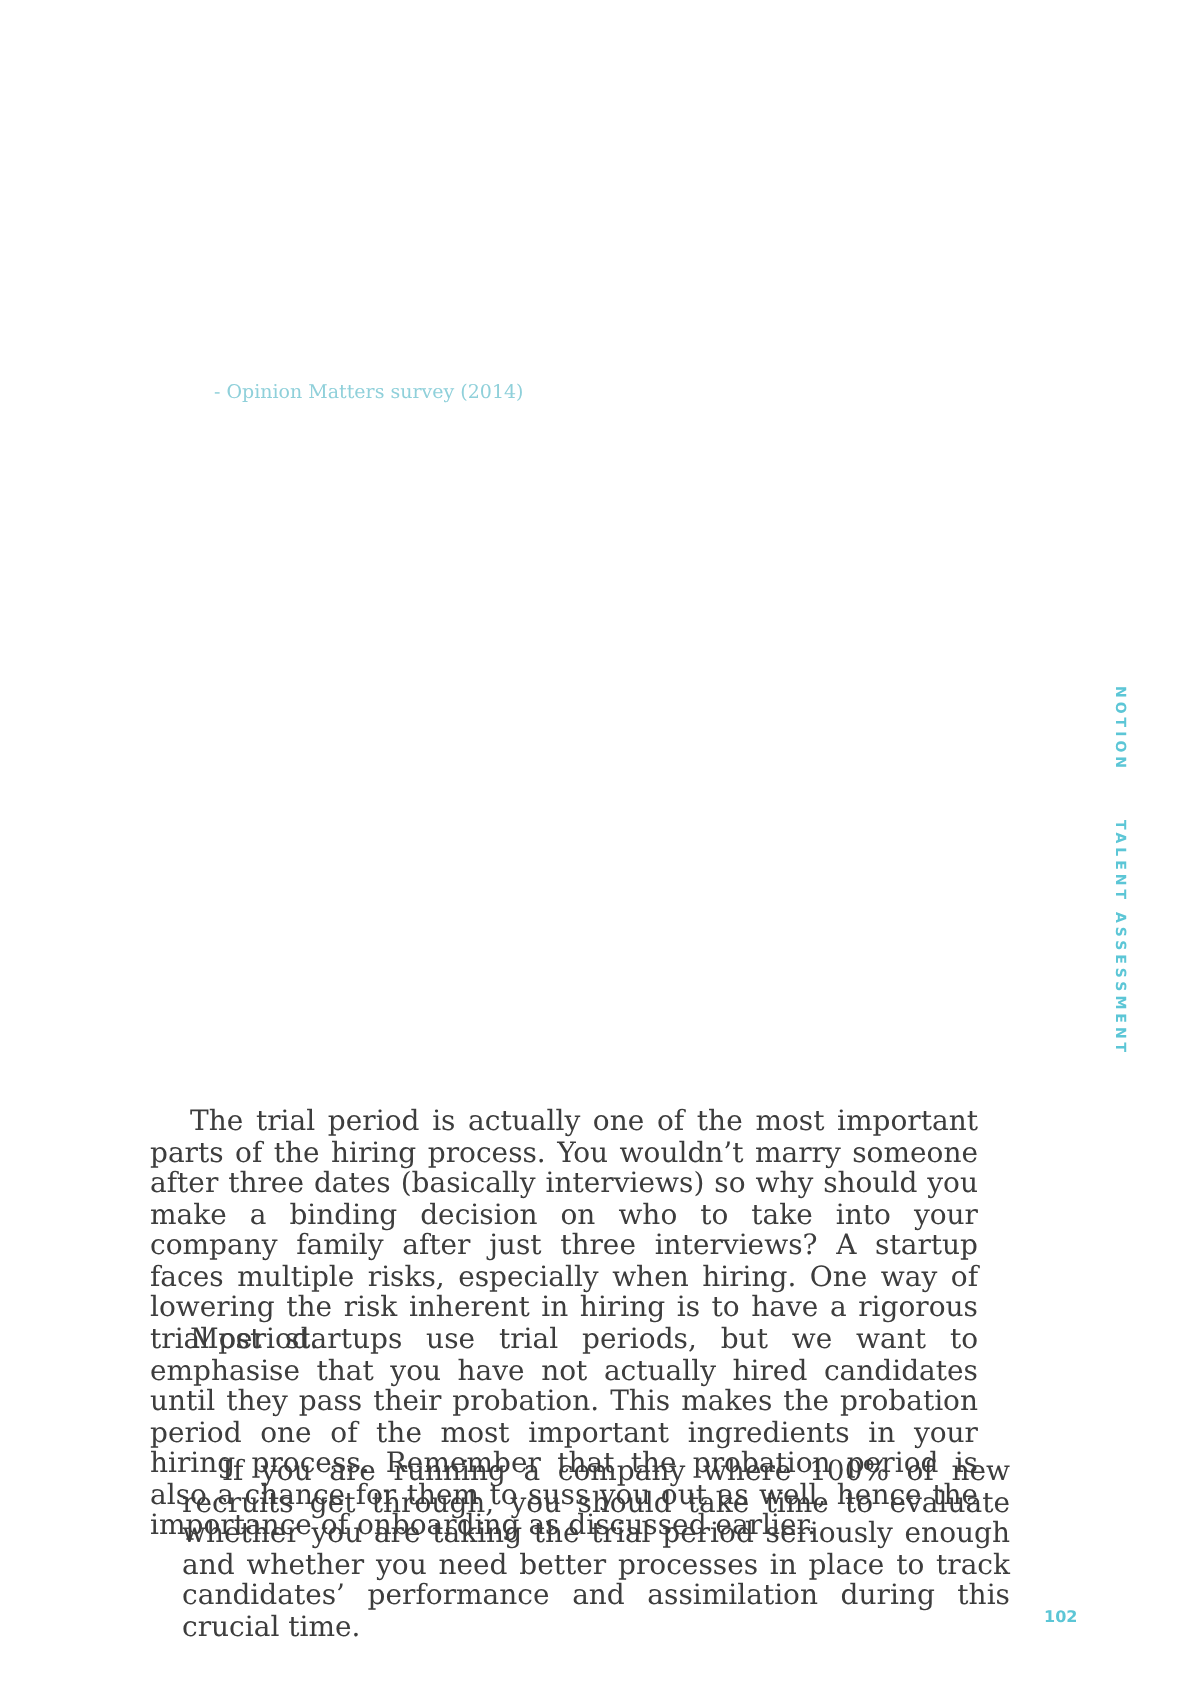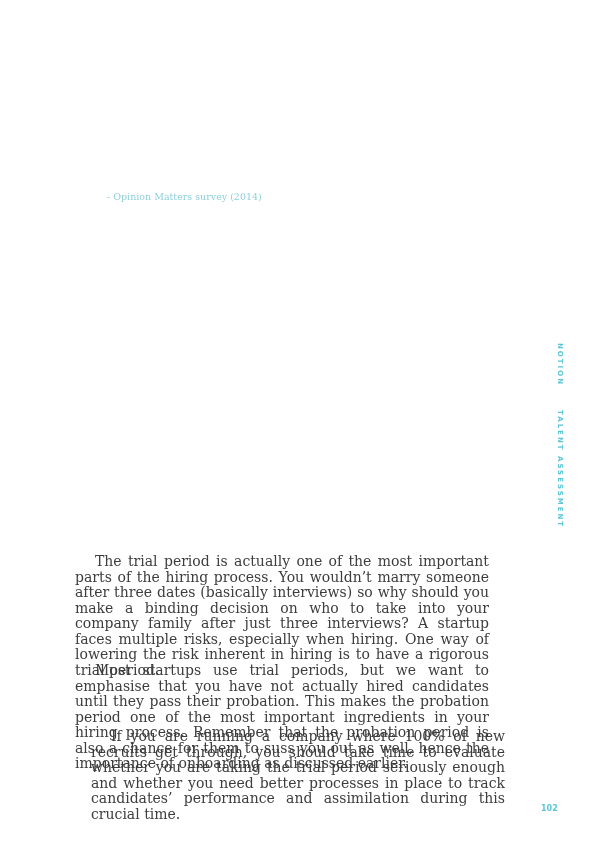--- a/index.html
+++ b/index.html
@@ -31,21 +31,21 @@
       position: absolute; left: 75px; width: 414px;
       font-family: "DejaVu Serif", serif; font-size: 14px; line-height: 15.5px;
       color: #3d3d3d; text-align: justify; margin: 0; text-indent: 20px;
     }
     .p1 { top: 554px; }
     .p2 { top: 663px; }
     .p3 { top: 729px; margin-left: 16px; }
     .page-number {
       position: absolute; left: 522px; top: 804px;
       font-family: "DejaVu Sans", sans-serif; font-weight: bold;
-      font-size: 8px; color: #5cc6d6; margin-left: 19px;
+      font-size: 8px; color: #5cc6d6;
     }
   </style>
 </head>
 <body>
 
 <div class="page">
   <p class="attribution">- Opinion Matters survey (2014)</p>
 
   <div class="side-label side-notion">NOTION</div>
   <div class="side-label side-talent">TALENT ASSESSMENT</div>

